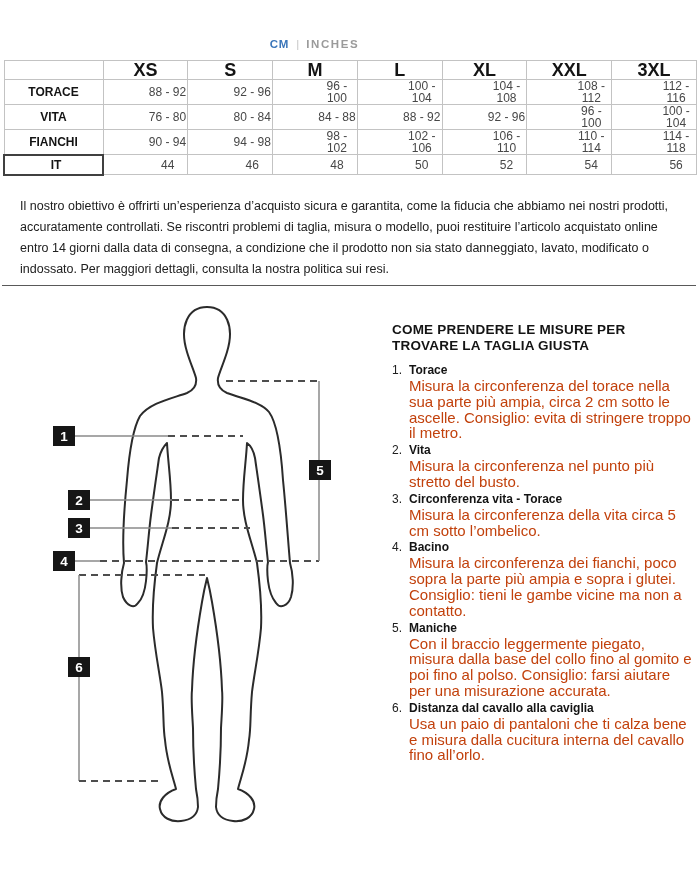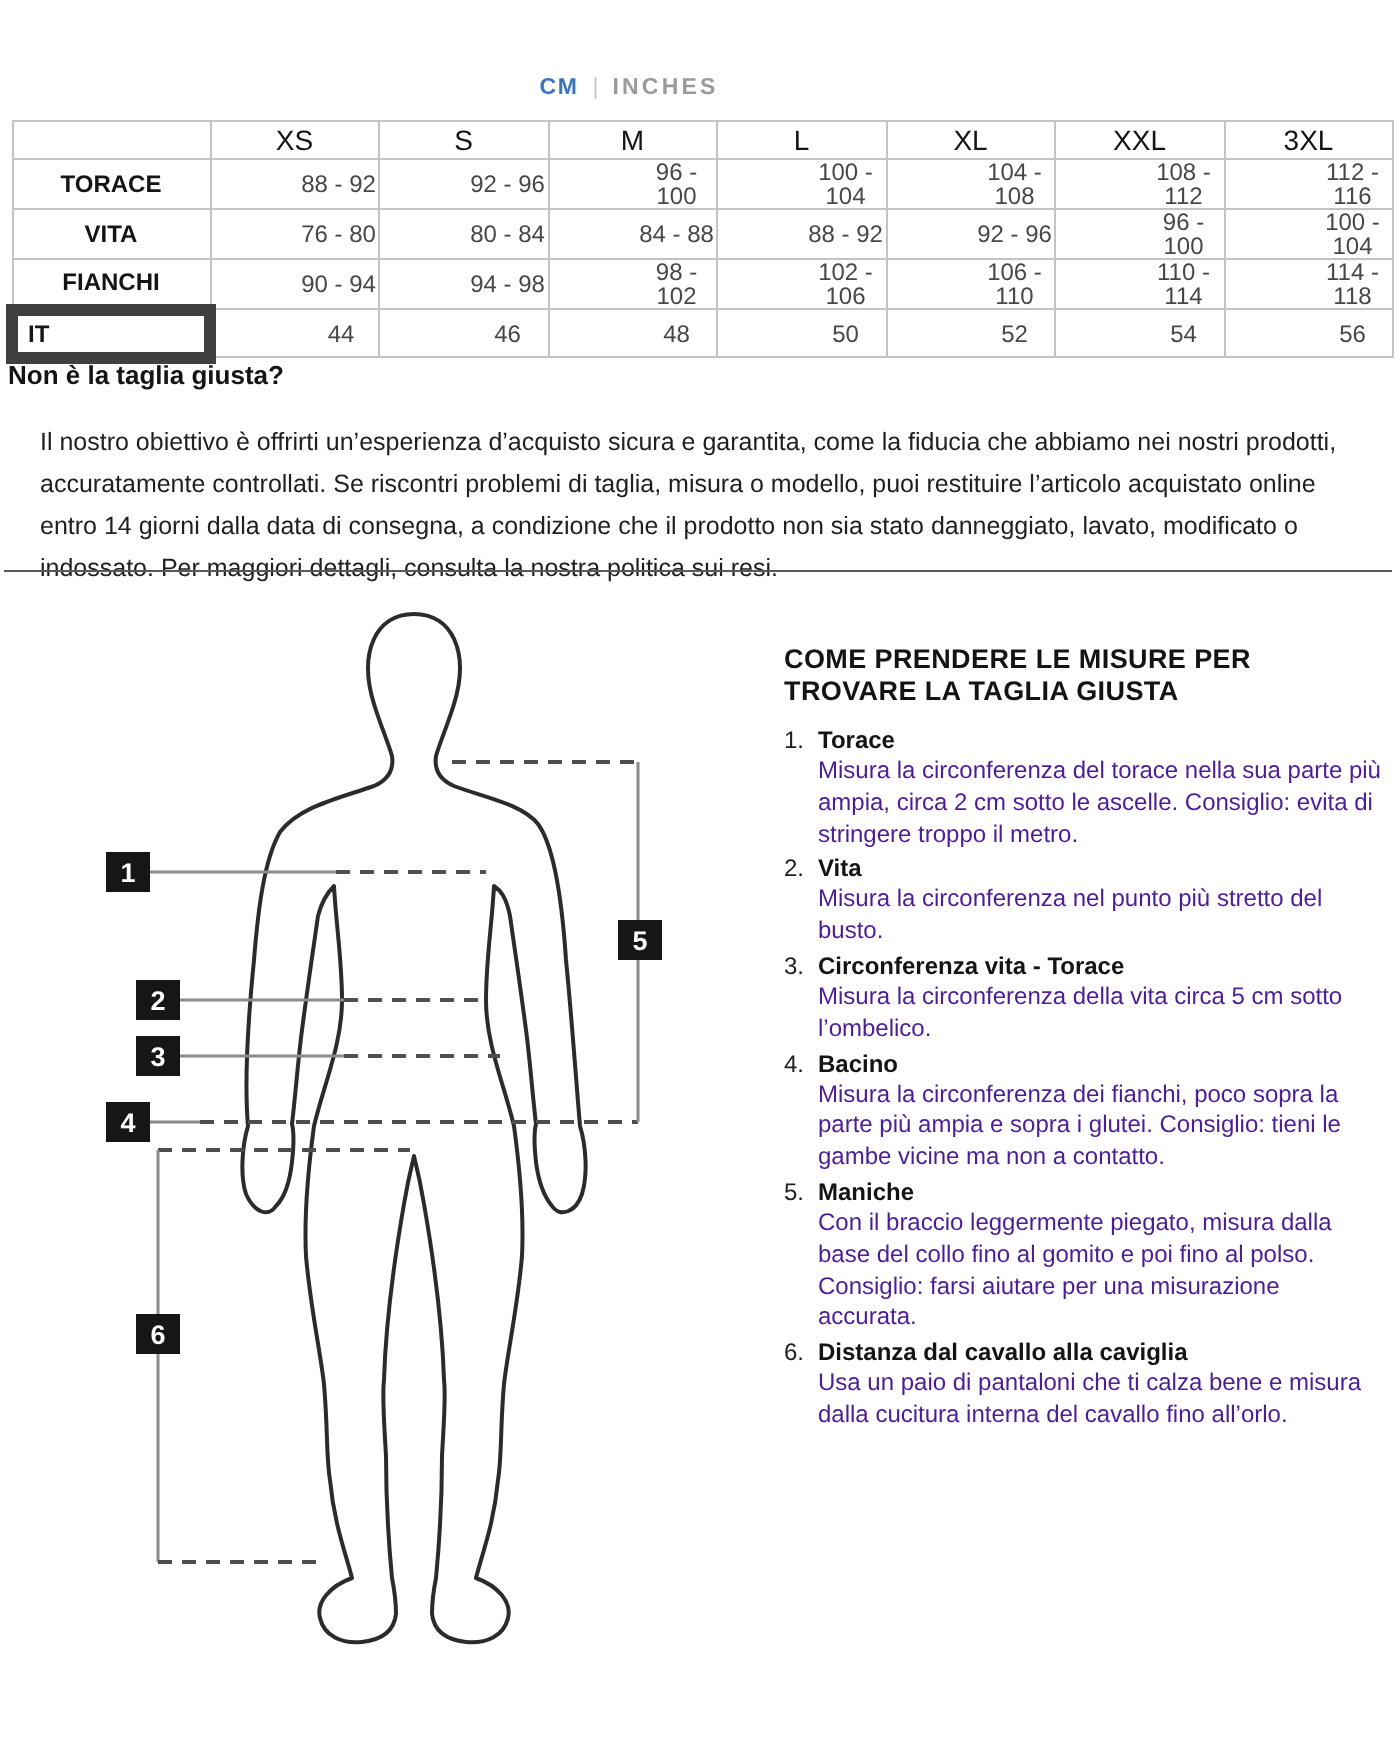--- a/index.html
+++ b/index.html
@@ -8,44 +8,44 @@
   
   .unit-toggle{position:absolute;top:38px;left:0;width:629px;text-align:center;font-size:11.5px;font-weight:bold;}
   .unit-toggle .cm{color:#3b76ba;letter-spacing:.8px;cursor:pointer;}
   .unit-toggle .sep{color:#c6c6c6;margin:0 7px;font-weight:normal;}
   .unit-toggle .inches{color:#9a9a9a;letter-spacing:1.6px;cursor:pointer;}
 
   
   table.size{position:absolute;top:60px;left:3px;width:694px;border-collapse:collapse;table-layout:fixed;}
   table.size th,table.size td{border:1px solid #c3c3c3;height:18px;padding:0;text-align:center;font-size:12px;line-height:1;}
   table.size col.lblcol{width:99px;}
-  table.size thead th{font-weight:normal;color:#141414;font-size:14px;}
+  table.size thead th{font-weight:bold;color:#141414;font-size:18px;}
   table.size tbody th{font-weight:bold;color:#141414;font-size:12px;}
   table.size td{color:#474747;padding-left:44px;}
-  table.size .it-cell{border:6px solid #404040;text-align:left;padding-left:5px;border-radius:2px;}
+  table.size .it-cell{border:2px solid #404040;text-align:center;padding-left:5px;border-radius:2px;}
 
   
   .return-info{position:absolute;top:180px;left:4px;width:690px;}
   .return-info h4{margin:0 0 7px 0;font-size:13px;color:#141414;}
   .return-info p{margin:16px;font-size:12.5px;line-height:21px;color:#202020;}
 
   .divider{position:absolute;top:285px;left:2px;width:694px;border-top:1px solid #595959;}
 
   
   .diagram{position:absolute;left:0;top:300px;width:352px;height:548px;}
   .diagram svg{position:absolute;left:0;top:0;}
   .marker{position:absolute;width:22px;height:20px;background:#161616;color:#fff;font-size:13.5px;font-weight:bold;display:flex;align-items:center;justify-content:center;}
 
   
   .guide{position:absolute;left:392px;top:299px;width:300px;margin-top:23px;}
   .guide h3{margin:0 0 8px 0;font-size:13.5px;line-height:16px;color:#141414;max-width:250px;letter-spacing:.2px;}
   .g-item{display:grid;grid-template-columns:17px 1fr;margin:0 0 1px 0;}
   .g-num{font-size:12px;line-height:16px;color:#202020;}
   .g-title{font-weight:bold;font-size:12px;line-height:16px;color:#141414;}
-  .g-text{font-size:12px;line-height:15.8px;color:#4c1d95;}
+  .g-text{font-size:15px;line-height:15.8px;color:#c2410c;}
 </style>
 </head>
 <body>
 
 <div class="unit-toggle">
   <span class="cm">CM</span><span class="sep">|</span><span class="inches">INCHES</span>
 </div>
 
 <table class="size">
   <colgroup>
@@ -108,21 +108,20 @@
       <td>48</td>
       <td>50</td>
       <td>52</td>
       <td>54</td>
       <td>56</td>
     </tr>
   </tbody>
 </table>
 
 <div class="return-info">
-  <h4>Non è la taglia giusta?</h4>
   <p>Il nostro obiettivo è offrirti un’esperienza d’acquisto sicura e garantita, come la fiducia che abbiamo nei nostri prodotti, accuratamente controllati. Se riscontri problemi di taglia, misura o modello, puoi restituire l’articolo acquistato online entro 14 giorni dalla data di consegna, a condizione che il prodotto non sia stato danneggiato, lavato, modificato o indossato. Per maggiori dettagli, consulta la nostra politica sui resi.</p>
 </div>
 
 <div class="divider"></div>
 
 <div class="diagram">
   <svg width="352" height="548" viewBox="0 0 352 548">
 
     <path fill="#ffffff" stroke="#2b2b2b" stroke-width="2" stroke-linejoin="round" stroke-linecap="round" d="M 196 78
          C 194 71 190 62 187 52 C 179 26 188 7 207 7 C 226 7 235 26 227 52 C 224 62 220 71 218 78

